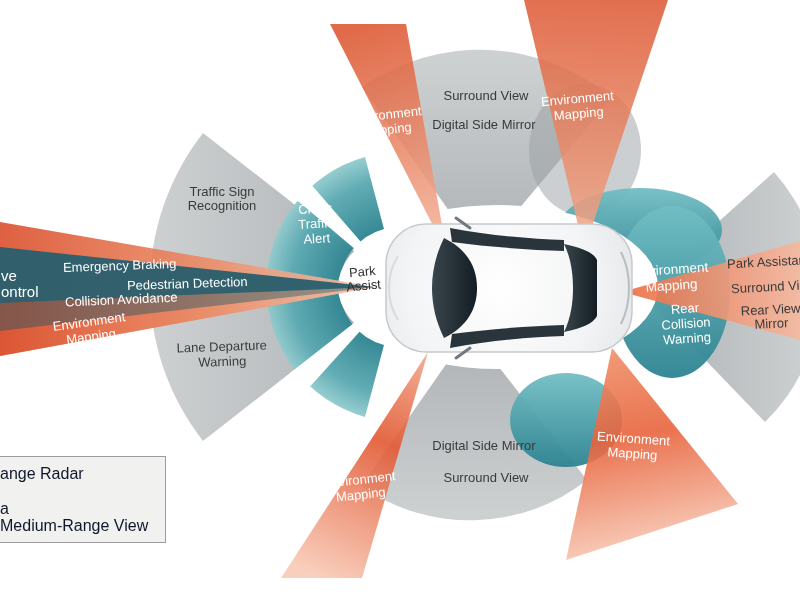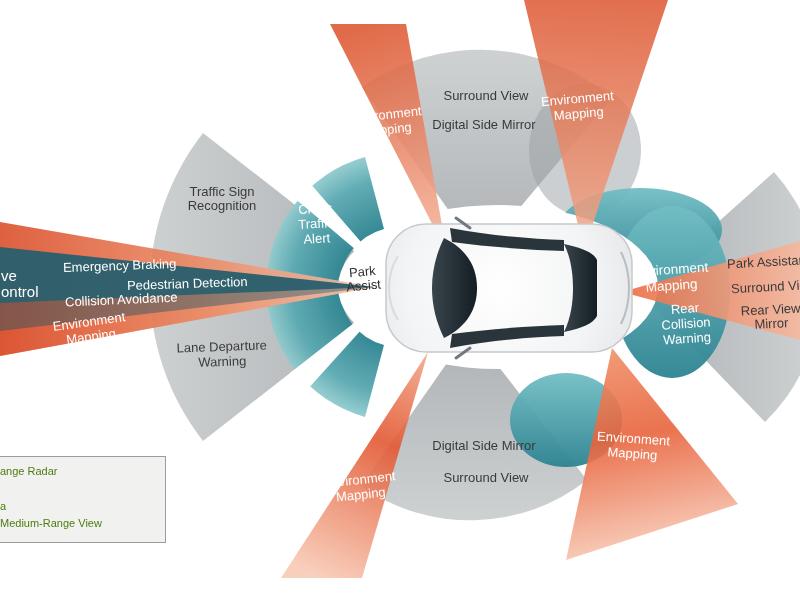--- a/index.html
+++ b/index.html
@@ -5,21 +5,21 @@
   html,body{margin:0;padding:0;background:#fff;}
   #stage{position:relative;width:800px;height:600px;overflow:hidden;background:#fff;
          font-family:"Liberation Sans",sans-serif;}
   #shapes{position:absolute;left:0;top:0;}
   .lbl{position:absolute;white-space:pre-line;font-size:13px;line-height:15px;color:#3a3a3a;}
   .lbl.w{color:#ffffff;}
   .lbl.c{text-align:center;}
   .lbl.nw{white-space:nowrap;}
   #legend-box{position:absolute;left:-24px;top:456px;width:190px;height:87px;
               background:#f1f1f0;border:1px solid #9c9c9c;box-sizing:border-box;}
-  .legend-line{position:absolute;font-size:11px;color:#4d7c0f;white-space:nowrap;}
+  .legend-line{position:absolute;font-size:16px;color:#0f172a;white-space:nowrap;}
 </style>
 </head>
 <body>
 
 <div id="stage">
 
   <svg id="shapes" width="800" height="600" viewBox="0 0 800 600">
     <defs>
       <linearGradient id="gfL" gradientUnits="userSpaceOnUse" x1="150" y1="287" x2="400" y2="287">
         <stop offset="0" stop-color="#cbcecf"></stop>

